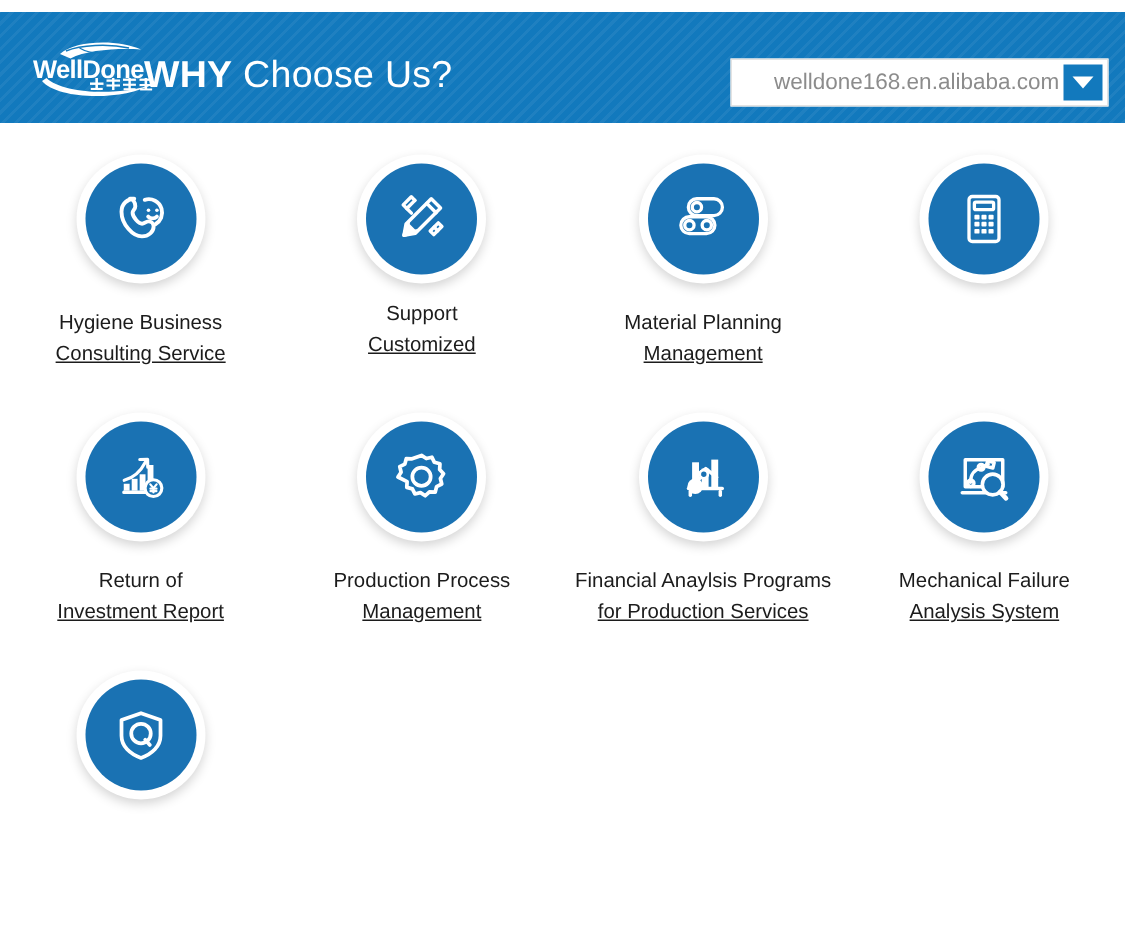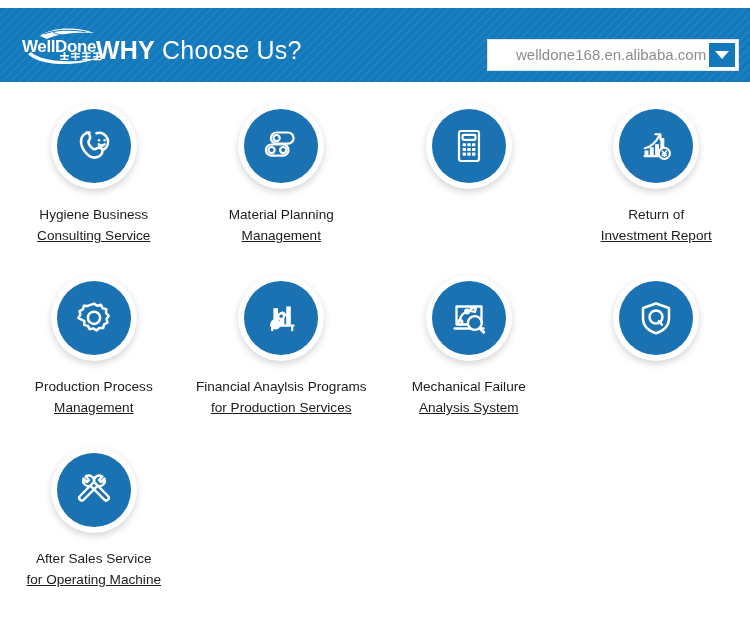--- a/index.html
+++ b/index.html
@@ -144,20 +144,41 @@
             </g>
           </svg>
         </div>
       </div>
       <div class="label">
         <span>Hygiene Business</span>
         <span class="l2">Consulting Service</span>
       </div>
     </div>
 
+    <div class="cell tight">
+      <div class="badge">
+        <div class="disc">
+          <svg width="44" height="44" viewBox="0 0 44 44">
+            <g fill="none" stroke="#fff" stroke-width="2.3" stroke-linejoin="round" stroke-linecap="round">
+              <path d="M28.5 8.5l6.2 6.2-16.8 16.8-7.6 1.4 1.4-7.6Z"></path>
+              <path d="M25.5 11.6l6.2 6.2"></path>
+              <path d="M13.2 24.5l-2.9 8.4 8.4-2.9" fill="#fff"></path>
+              <path d="M17.6 9.6l-5.4 5.4 3.1 3.1"></path>
+              <path d="M12.2 15l-2.4-2.4 5.4-5.4 2.4 2.4"></path>
+              <path d="M33.2 24.6l-5.4 5.4 2.4 2.4 5.4-5.4Z"></path>
+              <path d="M30.4 27.4l2.4 2.4"></path>
+            </g>
+          </svg>
+        </div>
+      </div>
+      <div class="label">
+        <span>Support</span>
+        <span class="l2">Customized</span>
+      </div>
+    </div>
 
     <div class="cell">
       <div class="badge">
         <div class="disc">
           <svg width="44" height="44" viewBox="0 0 44 44">
             <g fill="none" stroke="#fff" stroke-width="2.2" stroke-linejoin="round" stroke-linecap="round">
               <path d="M17.5 8.5h11.5a5.6 5.6 0 0 1 0 11.2H17.5a5.6 5.6 0 0 1 0-11.2Z"></path>
               <circle cx="17.6" cy="14.1" r="3.1"></circle>
               <path d="M12.5 20.5H24a5.6 5.6 0 0 1 0 11.2H12.5a5.6 5.6 0 0 1 0-11.2Z"></path>
               <circle cx="12.6" cy="26.1" r="3.1"></circle>
@@ -304,31 +325,15 @@
           <svg width="44" height="44" viewBox="0 0 44 44">
             <path d="M22 7.5 35 12v10.5c0 7-5.6 12.2-13 14.8-7.4-2.6-13-7.8-13-14.8V12Z" fill="none" stroke="#fff" stroke-width="2.5" stroke-linejoin="round"></path>
             <circle cx="22" cy="21" r="6.5" fill="none" stroke="#fff" stroke-width="2.5"></circle>
             <path d="M24.8 25.2l3.1 3.4" fill="none" stroke="#fff" stroke-width="2.5" stroke-linecap="round"></path>
           </svg>
         </div>
       </div>
     </div>
 
 
-    <div class="cell">
-      <div class="badge">
-        <div class="disc">
-          <svg width="44" height="44" viewBox="0 0 44 44">
-            <g fill="none" stroke="#fff" stroke-width="2.4" stroke-linejoin="round" stroke-linecap="round">
-              <path d="M13.6 8.5l3.5 3.5-2.1 2.1-3.5-3.5a5.6 5.6 0 0 0 7 7.3l13.8 13.8a2.6 2.6 0 0 0 3.7-3.7L22.2 14.2a5.6 5.6 0 0 0-8.6-5.7Z"></path>
-              <path d="M30.4 8.5l-3.5 3.5 2.1 2.1 3.5-3.5a5.6 5.6 0 0 1-7 7.3L11.7 31.7a2.6 2.6 0 0 1-3.7-3.7l13.8-13.8a5.6 5.6 0 0 1 8.6-5.7Z"></path>
-            </g>
-          </svg>
-        </div>
-      </div>
-      <div class="label">
-        <span>After Sales Service</span>
-        <span class="l2">for Operating Machine</span>
-      </div>
-    </div>
 
   </div>
 </div>
 
 </body></html>

